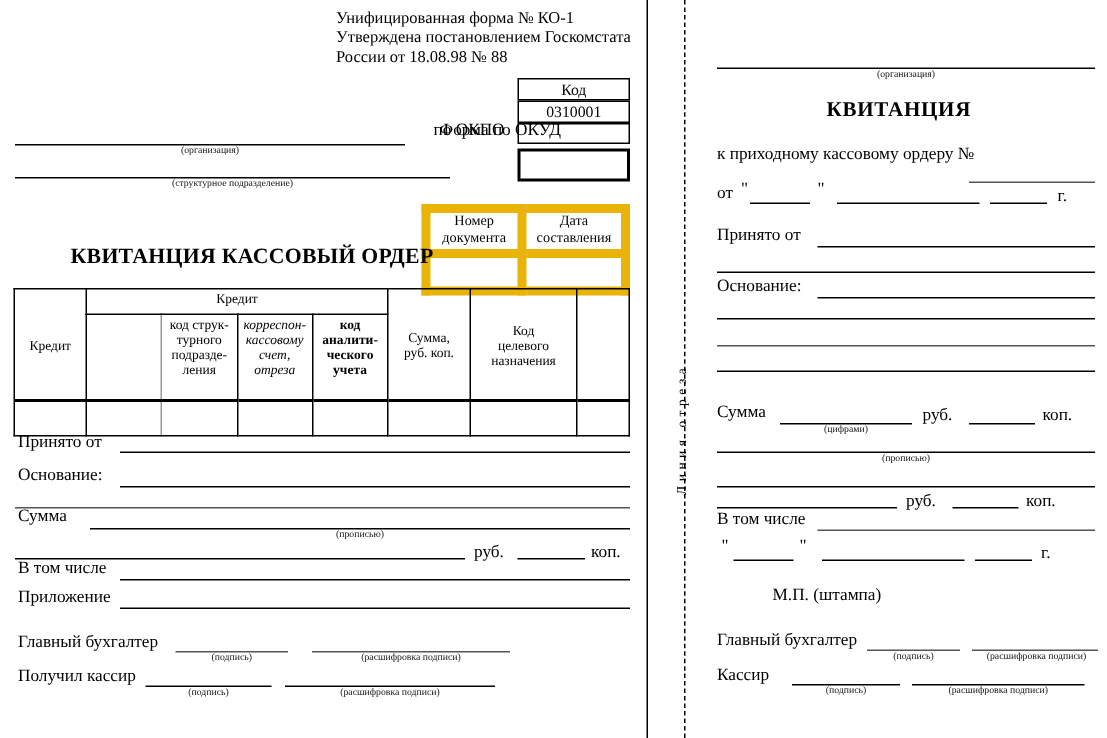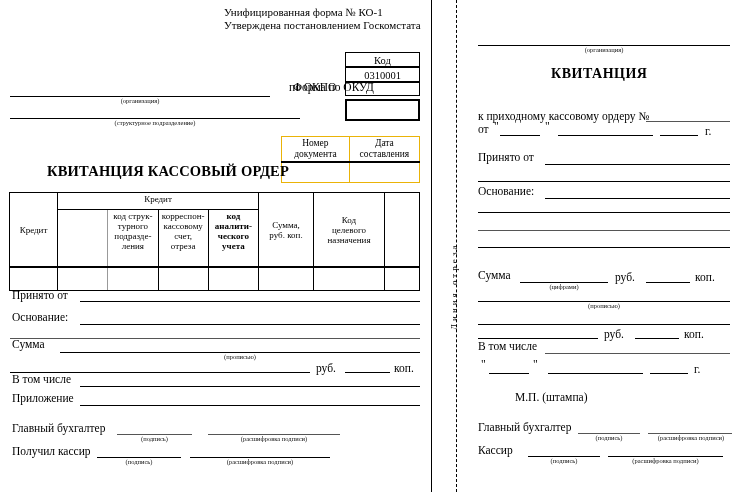--- a/index.html
+++ b/index.html
@@ -20,21 +20,21 @@
   .rule{border-bottom:1px solid #000;height:0;}
   .rule-thin{border-bottom:1px solid #555;height:0;}
 
   
   .hdrblock{font-size:11px;line-height:13px;white-space:nowrap;}
 
   .codebox{border:1px solid #000;box-sizing:border-box;text-align:center;font-size:10.5px;}
   .codebox.head{border-bottom:1px solid #000;}
 
   .docnum-tbl{border-collapse:collapse;font-size:10px;}
-  .docnum-tbl td{border:1px solid #eab308;text-align:center;line-height:11px;padding:1px 2px;}
+  .docnum-tbl td{border:6px solid #eab308;text-align:center;line-height:11px;padding:1px 2px;}
   .docnum-tbl td.hd{font-size:9.5px;}
   .docnum-tbl tr.val td{height:17px;border-top:2px solid #000;}
 
   .title{font-weight:bold;font-size:14.5px;letter-spacing:.2px;white-space:nowrap;}
 
   
   table.maintbl{border-collapse:collapse;table-layout:fixed;font-size:9px;}
   table.maintbl td{border:1px solid #000;vertical-align:top;text-align:center;line-height:10px;padding:1px 1px;}
   table.maintbl tr.datarow td{height:20px;border-top:2px solid #000;}
   table.maintbl td.blank{border-left:1px solid #999;border-right:1px solid #999;}
@@ -50,20 +50,21 @@
   .recpt-title{font-weight:bold;font-size:14px;letter-spacing:.5px;}
 </style>
 </head>
 <body>
 
 <div class="page">
 
   <div class="abs hdrblock" style="left:224px;top:6px;">
     <div>Унифицированная форма № КО-1</div>
     <div>Утверждена постановлением Госкомстата</div>
+    <div>России от 18.08.98 № 88</div>
   </div>
 
   <div class="abs codebox head" style="left:345px;top:52px;width:75px;height:15px;line-height:15px;">Код</div>
   <div class="abs codebox" style="left:345px;top:67px;width:75px;height:15px;line-height:15px;">0310001</div>
   <div class="abs codebox" style="left:345px;top:82px;width:75px;height:14px;line-height:14px;"></div>
   <div class="abs codebox" style="left:345px;top:99px;width:75px;height:22px;border:2px solid #000;"></div>
 
   <div class="abs lbl" style="left:247px;top:82px;margin-left:46px;">Форма по ОКУД</div>
   <div class="abs lbl" style="left:289px;top:82px;">по ОКПО</div>
 
@@ -111,21 +112,21 @@
       <td rowspan="2" style="width:32px;"></td>
     </tr>
     <tr>
       <td class="blank" style="width:22px;height:54px;"></td>
       <td style="width:62px;">
         <span>код струк-</span><br>
         <span>турного</span><br>
         <span>подразде-</span><br>
         <span>ления</span>
       </td>
-      <td style="width:58px;">
+      <td style="width:58px;font-style:italic;">
         <span>корреспон-</span><br>
         <span>кассовому</span><br>
         <span>счет,</span><br>
         <span>отреза</span>
       </td>
       <td style="width:72px;font-weight:bold;">
         <span>код аналити-</span><br>
         <span>ческого учета</span>
       </td>
     </tr>
@@ -180,21 +181,21 @@
   <div class="abs cutline-dash" style="left:456px;top:0px;height:492px;"></div>
   <div class="abs" style="left:449px;top:330px;">
     <div class="cutlabel">Линия отреза</div>
   </div>
 
   <div class="abs rule" style="left:478px;top:45px;width:252px;"></div>
   <div class="abs cap" style="left:478px;top:47px;width:252px;">(организация)</div>
 
   <div class="abs recpt-title" style="left:551px;top:66px;">КВИТАНЦИЯ</div>
 
-  <div class="abs lbl" style="left:478px;top:111px;text-align:right;">к приходному кассовому ордеру №</div>
+  <div class="abs lbl" style="left:478px;top:98px;text-align:right;">к приходному кассовому ордеру №</div>
   <div class="abs rule-thin" style="left:646px;top:121px;width:84px;"></div>
 
   <div class="abs lbl" style="left:478px;top:124px;">от</div>
   <div class="abs lbl" style="left:494px;top:121px;">"</div>
   <div class="abs rule" style="left:500px;top:135px;width:40px;"></div>
   <div class="abs lbl" style="left:545px;top:121px;">"</div>
   <div class="abs rule" style="left:558px;top:135px;width:95px;"></div>
   <div class="abs rule" style="left:660px;top:135px;width:38px;"></div>
   <div class="abs lbl" style="left:705px;top:126px;">г.</div>
 

